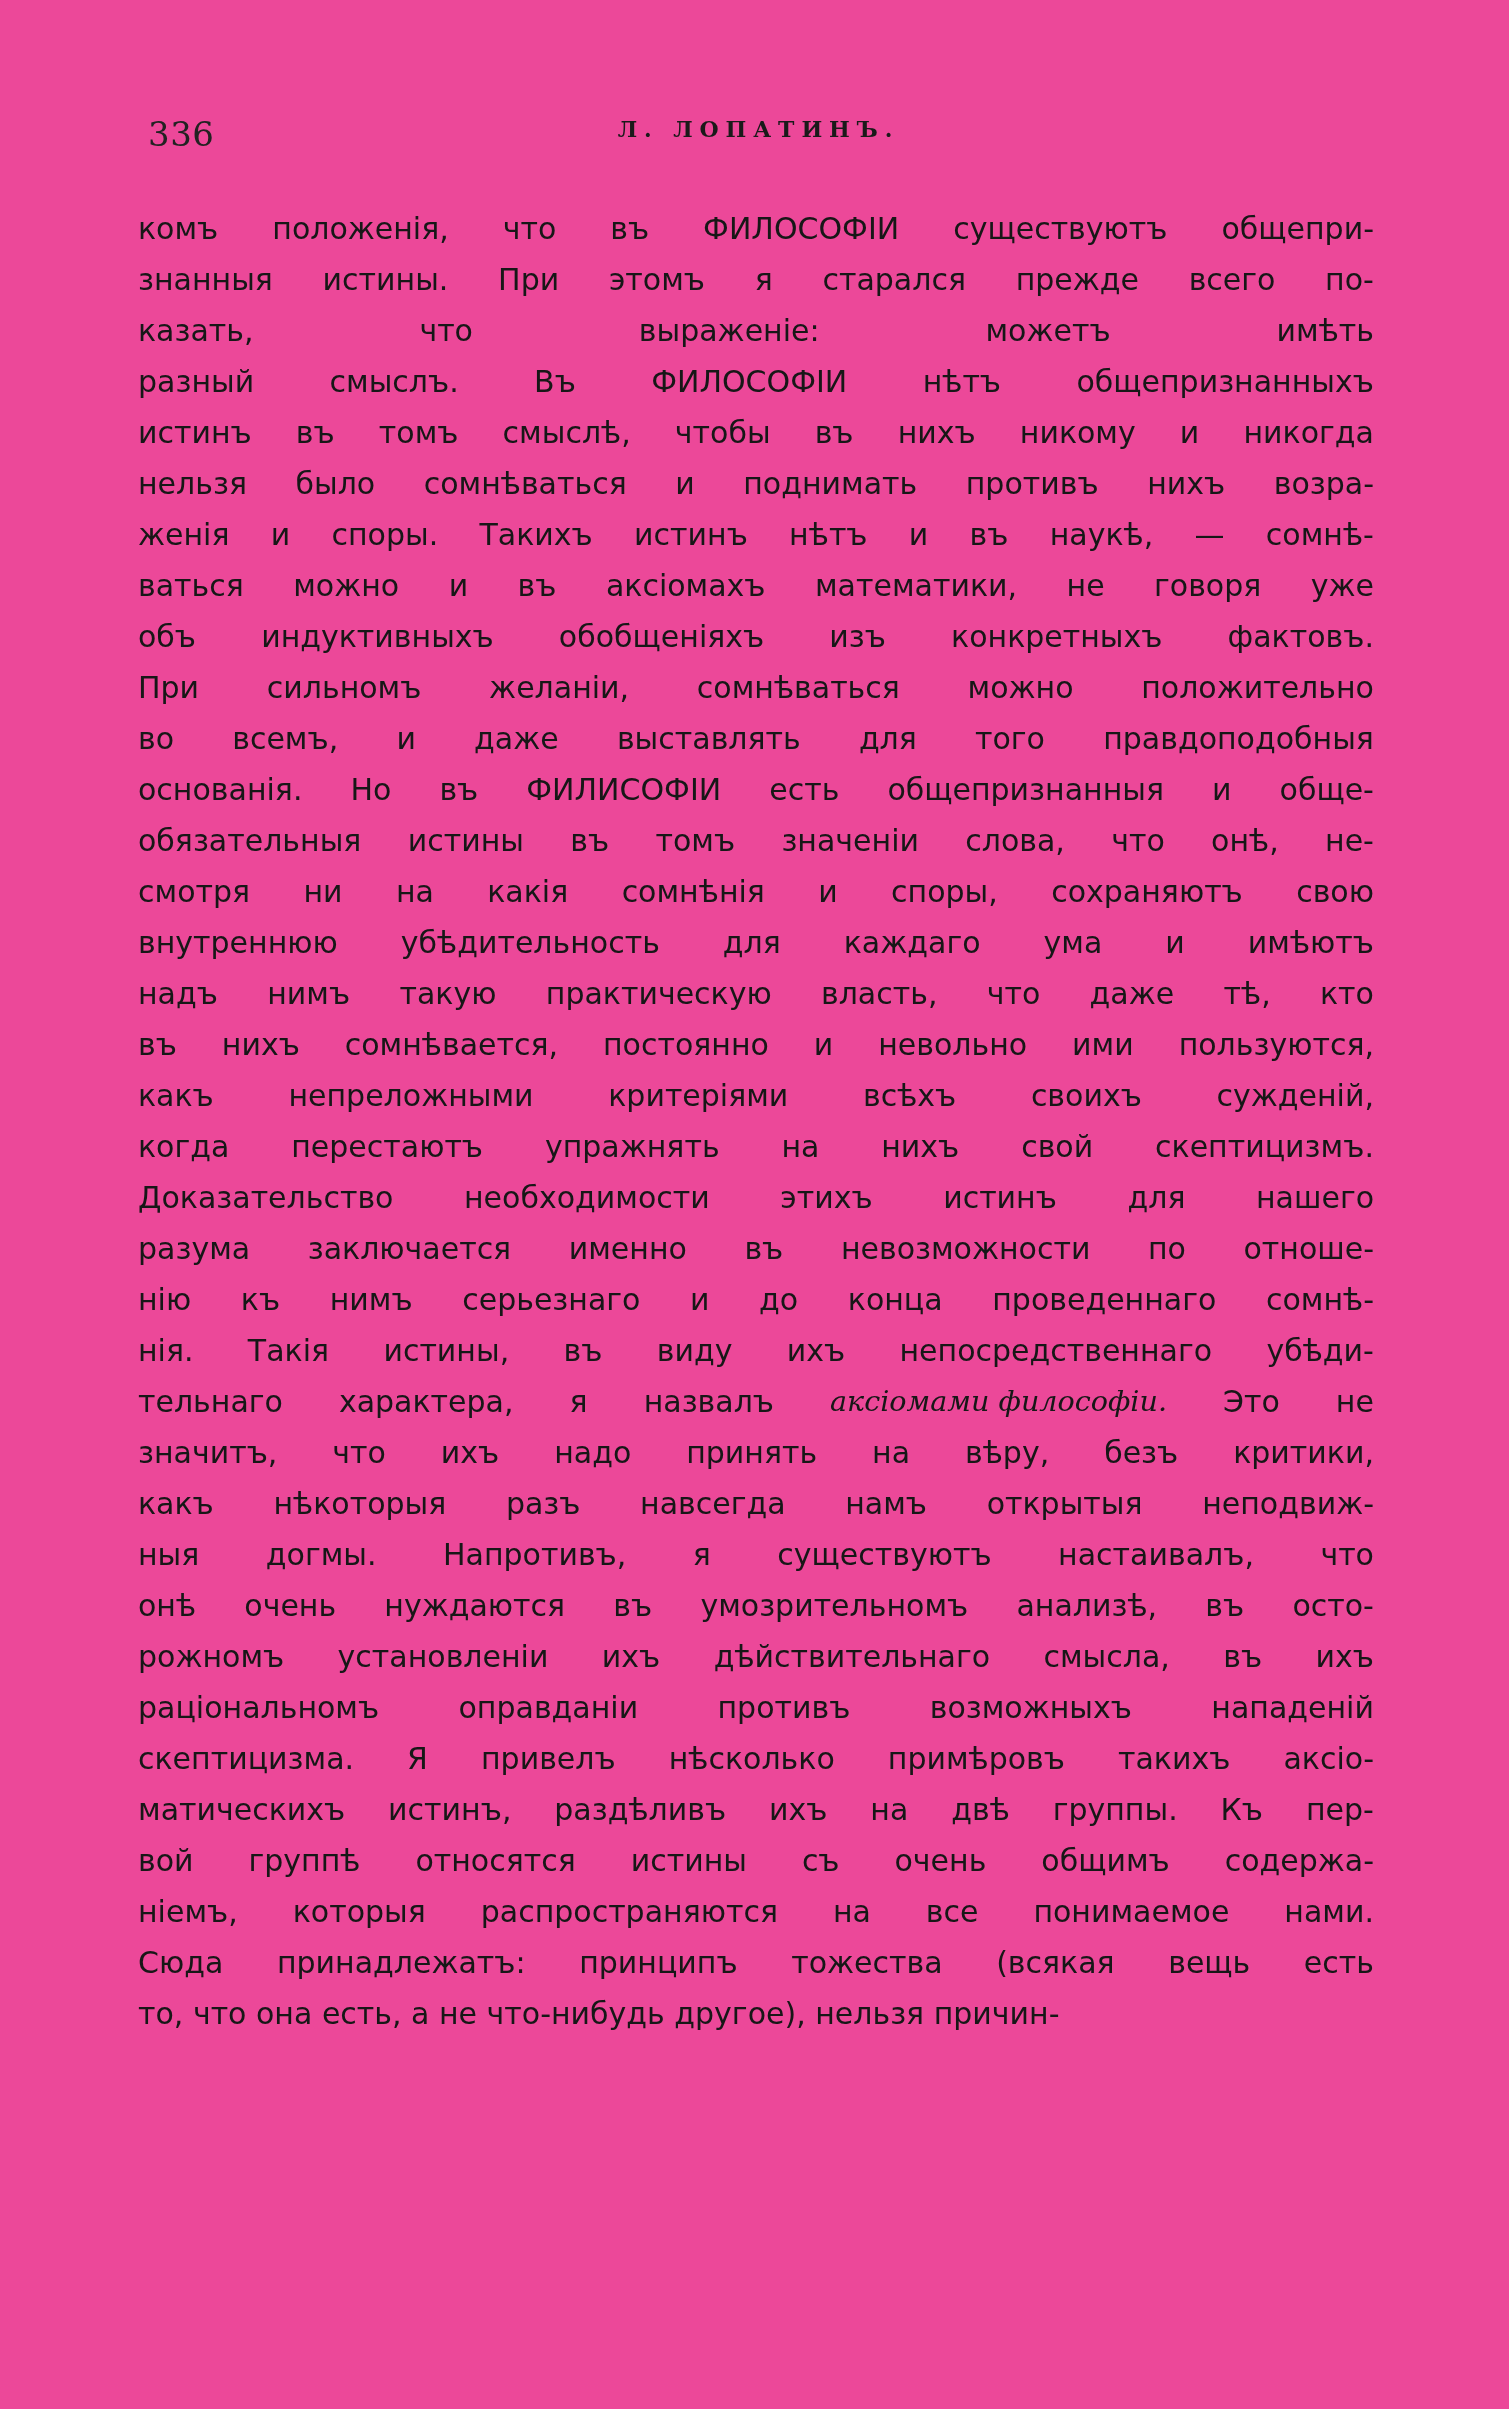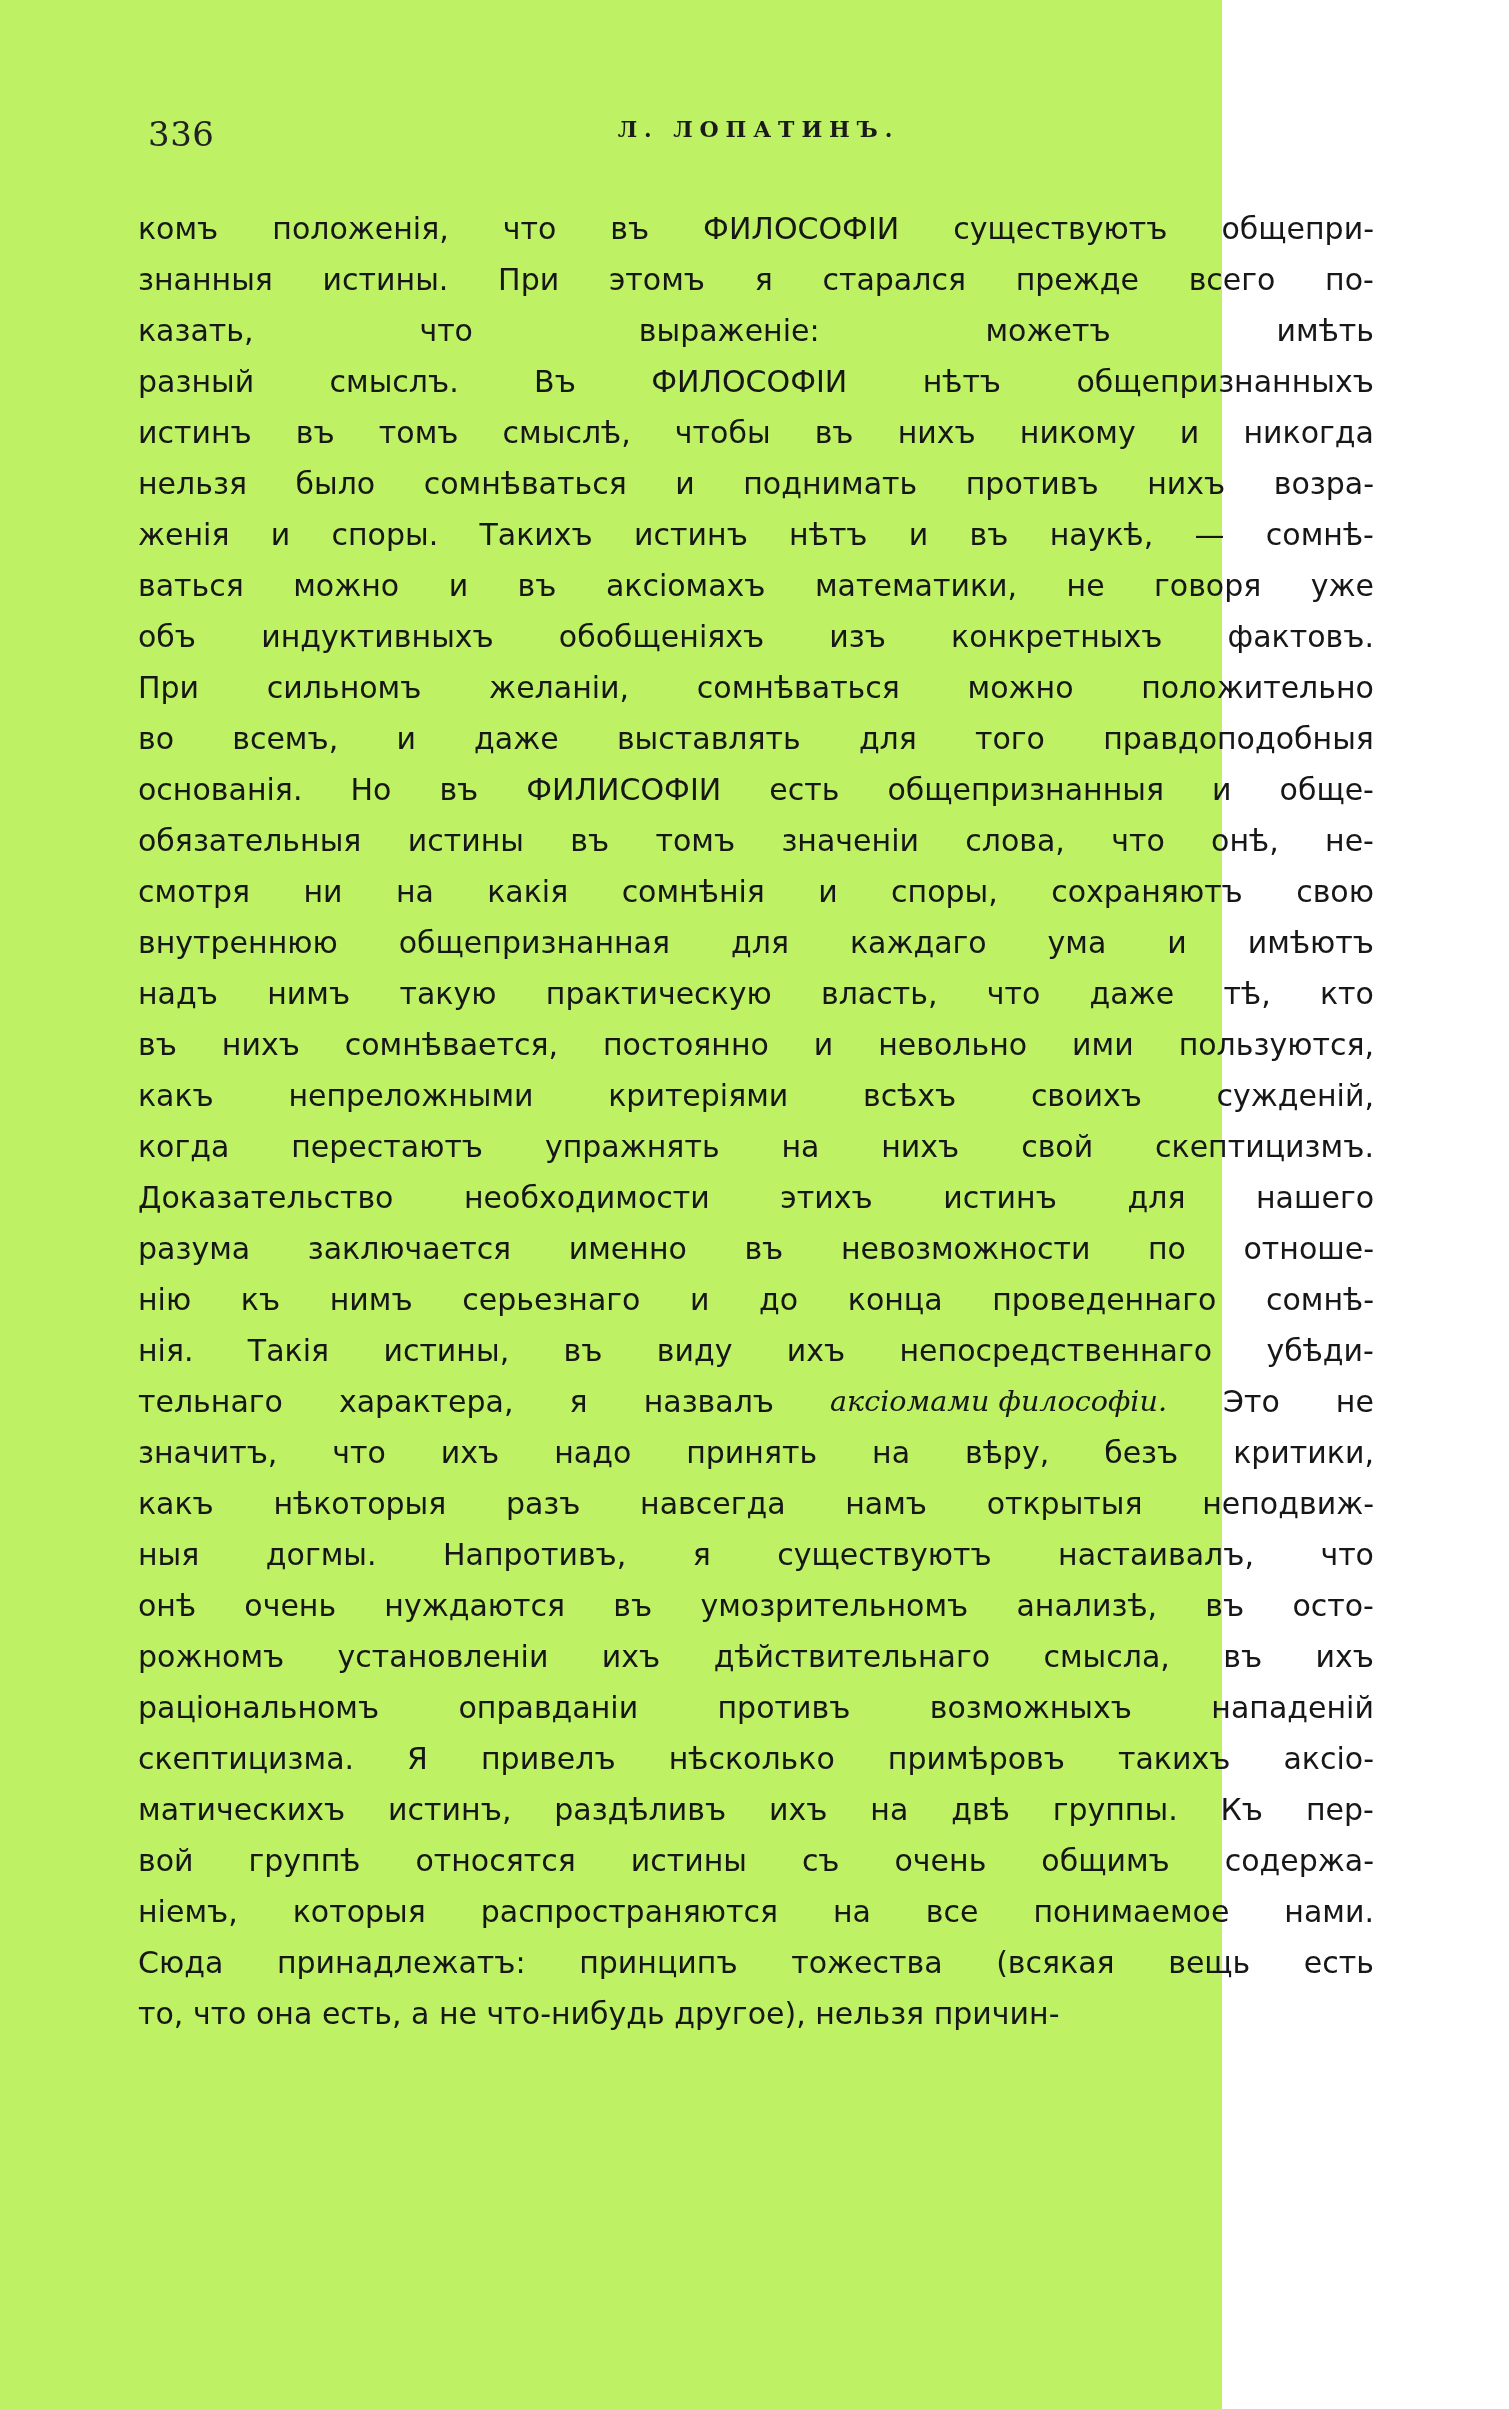--- a/index.html
+++ b/index.html
@@ -12,23 +12,23 @@
     height: 2409px;
     font-family: "DejaVu Sans", sans-serif;
     color: #1b1b1b;
     position: relative;
     overflow: hidden;
   }
   .page {
     position: absolute;
     left: 0;
     top: 0;
-    width: 1222px;
+    width: 1509px;
     height: 2409px;
-    background: #bef264;
+    background: #ec4899;
     text-decoration: underline;
   }
   .header {
     position: absolute;
     left: 148px;
     top: 108px;
     width: 1221px;
     height: 59px;
   }
   .page-number {
@@ -223,21 +223,21 @@
         <span>на</span>
         <span>какія</span>
         <span>сомнѣнія</span>
         <span>и</span>
         <span>споры,</span>
         <span>сохраняютъ</span>
         <span>свою</span>
       </div>
       <div class="line j">
         <span>внутреннюю</span>
-        <span>общепризнанная</span>
+        <span>убѣдительность</span>
         <span>для</span>
         <span>каждаго</span>
         <span>ума</span>
         <span>и</span>
         <span>имѣютъ</span>
       </div>
       <div class="line j">
         <span>надъ</span>
         <span>нимъ</span>
         <span>такую</span>

